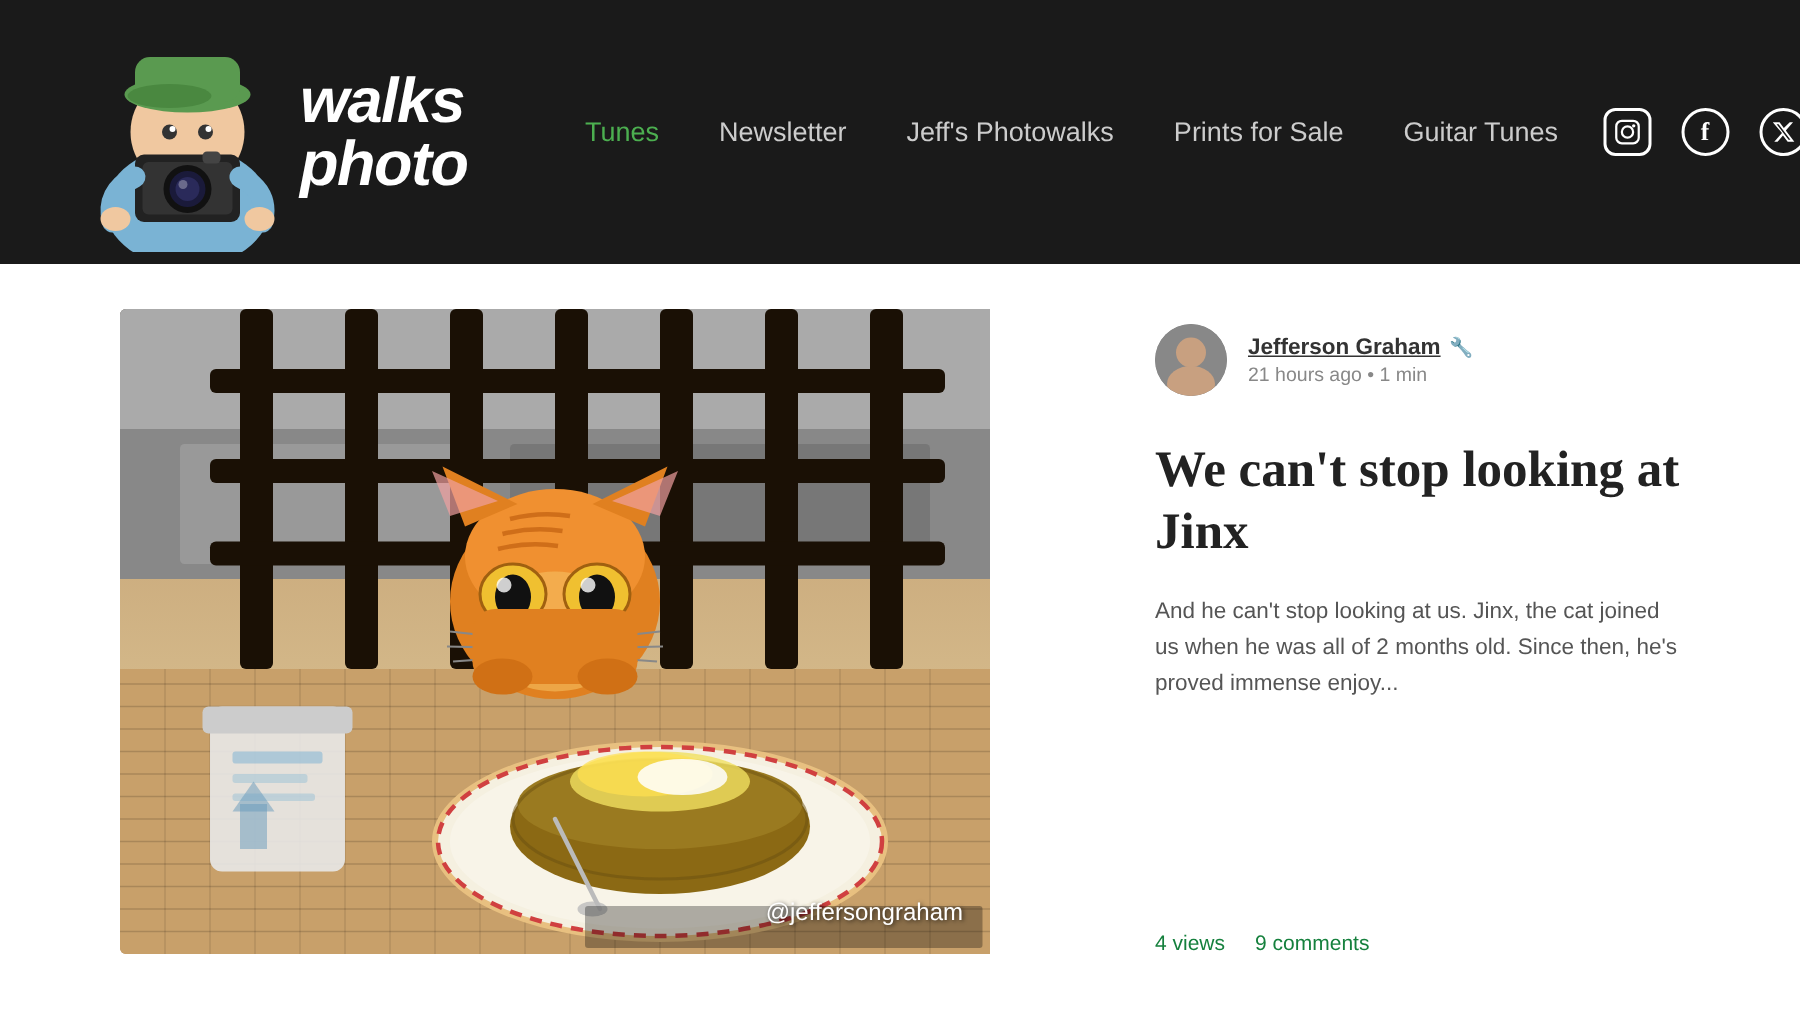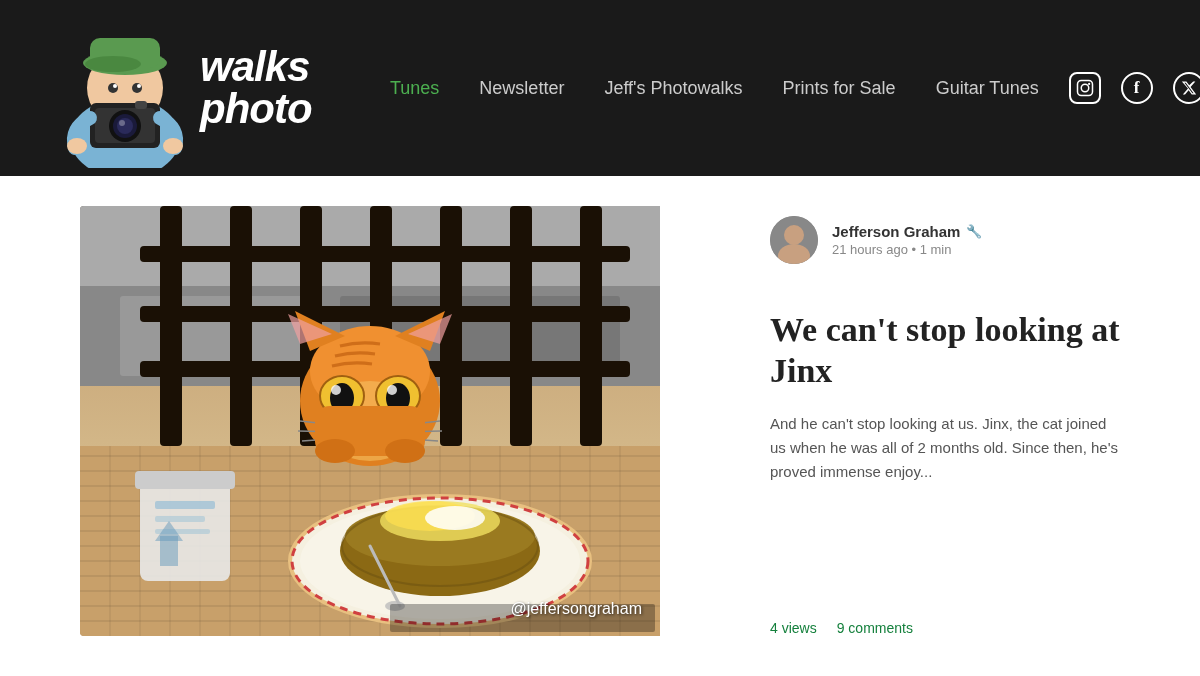--- a/index.html
+++ b/index.html
@@ -162,20 +162,21 @@
       display: flex;
       align-items: center;
       gap: 6px;
     }
 
     .author-name {
       font-size: 15px;
       font-family: Arial, sans-serif;
       color: #333;
       font-weight: 600;
+      text-decoration: underline;
     }
 
     .admin-badge {
       font-size: 13px;
       color: #555;
     }
 
     .post-meta {
       font-size: 13px;
       color: #888;
@@ -183,21 +184,21 @@
       margin-top: 2px;
     }
 
     .post-title {
       font-size: 34px;
       font-weight: 700;
       color: #222;
       font-family: 'Georgia', serif;
       line-height: 1.2;
       margin-bottom: 20px;
-      margin-top: 26px;
+      margin-top: 10px;
     }
 
     .post-excerpt {
       font-size: 15px;
       color: #555;
       line-height: 1.6;
       font-family: Arial, sans-serif;
       margin-bottom: auto;
     }
 

